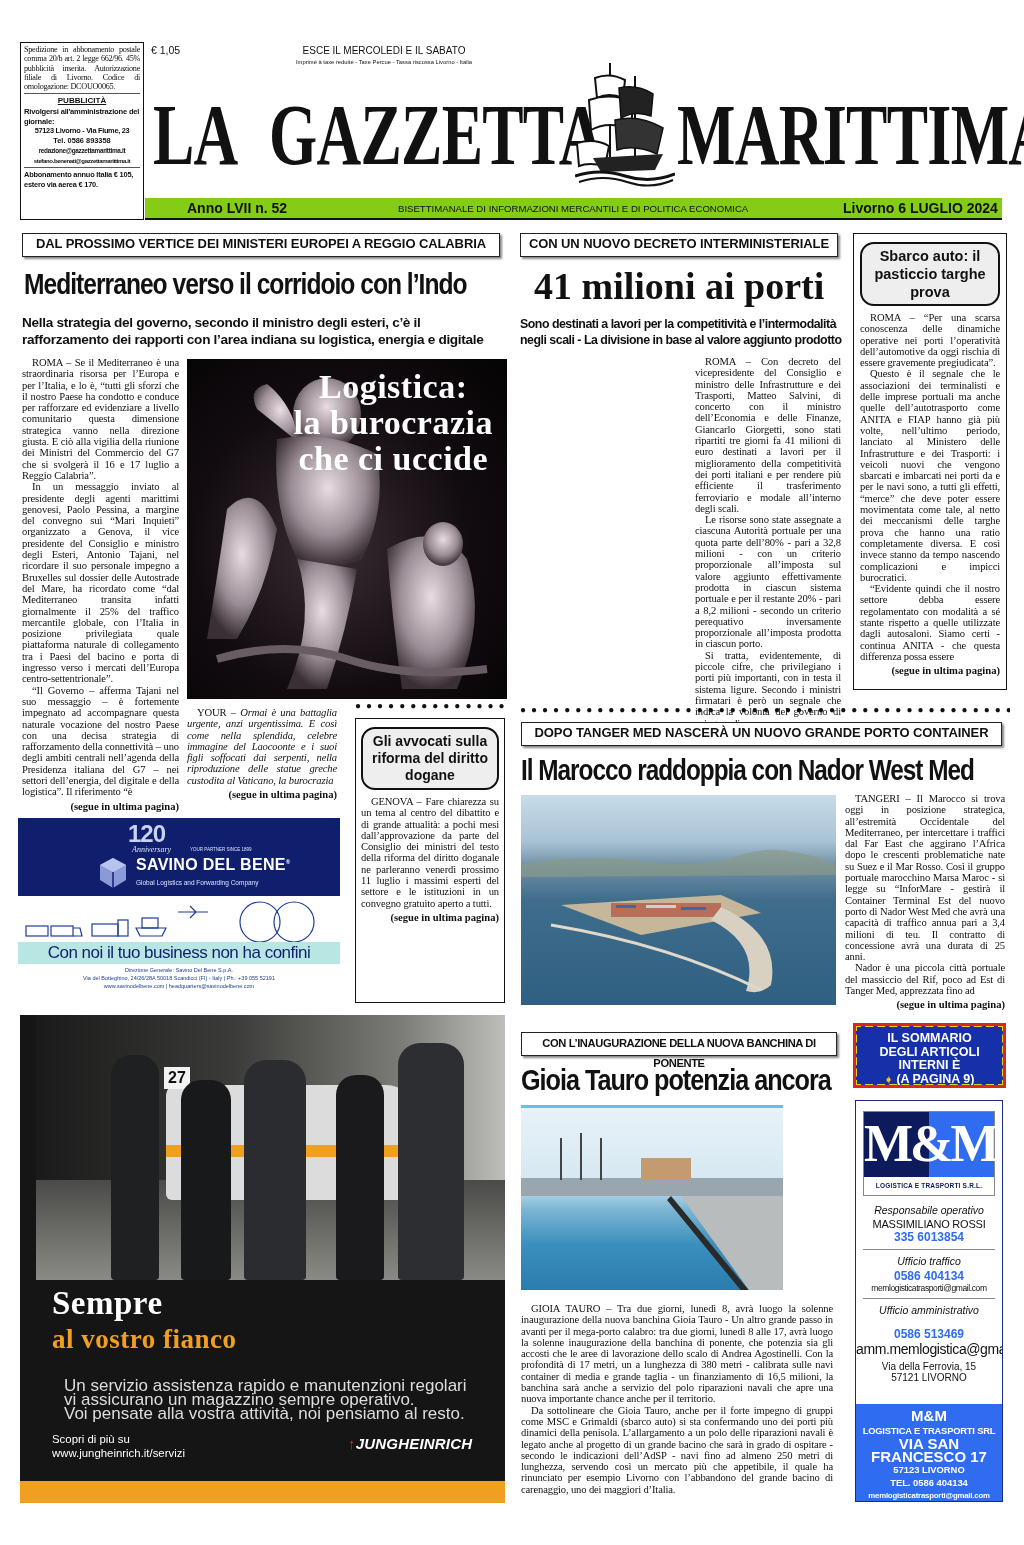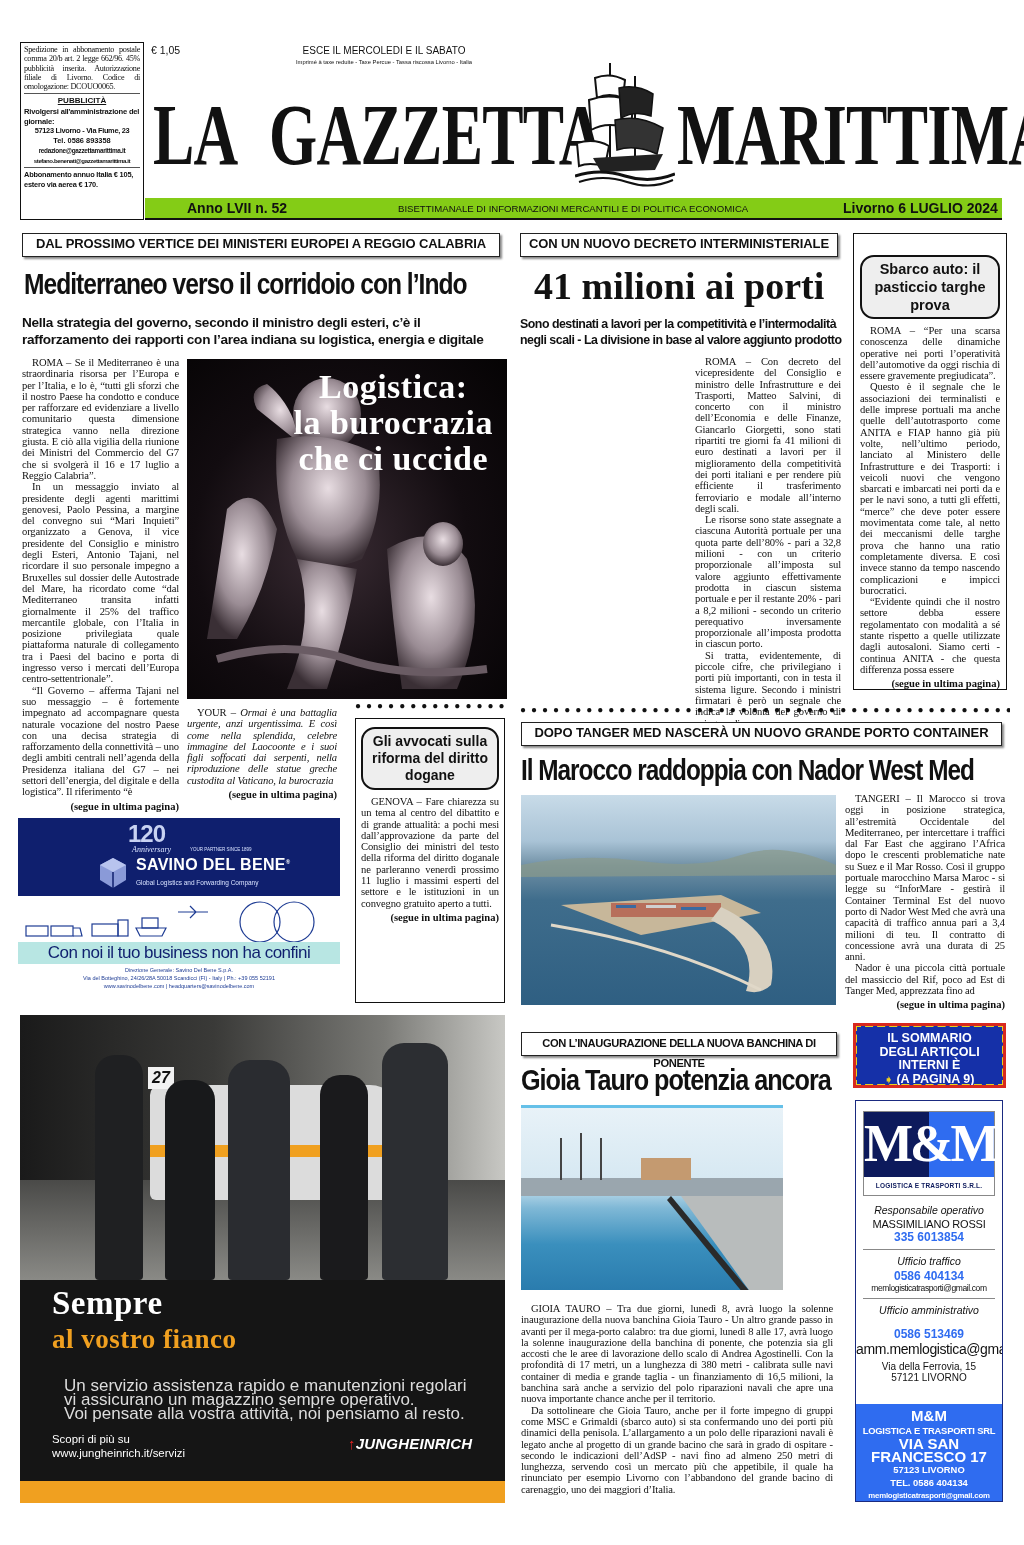--- a/index.html
+++ b/index.html
@@ -117,21 +117,21 @@
 <div class="abs serif" style="left:534px;top:265px;font-size:38px;line-height:42px;font-weight:bold;white-space:nowrap;">41 milioni ai porti</div>
 <div class="abs deck" style="left:520px;top:316px;width:330px;font-size:12.4px;line-height:16px;letter-spacing:-0.5px;">Sono destinati a lavori per la competitività e l’intermodalità negli scali - La divisione in base al valore aggiunto prodotto</div>
 
 <div class="abs" style="left:695px;top:356px;width:146px;">
   <p class="body"><span class="ind"></span><span>ROMA – Con decreto del vicepresidente del Consiglio e ministro delle Infrastrutture e dei Trasporti, Matteo Salvini, di concerto con il ministro dell’Economia e delle Finanze, Giancarlo Giorgetti, sono stati ripartiti tre giorni fa 41 milioni di euro destinati a lavori per il miglioramento della competitività dei porti italiani e per rendere più efficiente il trasferimento ferroviario e modale all’interno degli scali.</span></p>
   <p class="body"><span class="ind"></span><span>Le risorse sono state assegnate a ciascuna Autorità portuale per una quota parte dell’80% - pari a 32,8 milioni - con un criterio proporzionale all’imposta sul valore aggiunto effettivamente prodotta in ciascun sistema portuale e per il restante 20% - pari a 8,2 milioni - secondo un criterio perequativo inversamente proporzionale all’imposta prodotta in ciascun porto.</span></p>
   <p class="body"><span class="ind"></span><span>Si tratta, evidentemente, di piccole cifre, che privilegiano i porti più importanti, con in testa il sistema ligure. Secondo i ministri firmatari è però un segnale che indica la volontà del governo di spingere di</span></p>
   <div class="segue">(segue in ultima pagina)</div>
 </div>
 
-<div class="abs" style="left:853px;top:233px;width:154px;height:457px;border:1px solid #111;padding:21px 6px;">
+<div class="abs" style="left:853px;top:233px;width:154px;height:457px;border:1px solid #111;padding:8px 6px;">
   <div class="rounded-box" style="font-size:14.5px;line-height:18px;padding:3px 6px;">Sbarco auto: il pasticcio targhe prova</div>
   <p class="body" style="margin-top:6px;"><span class="ind"></span><span>ROMA – “Per una scarsa conoscenza delle dinamiche operative nei porti l’operatività dell’automotive da oggi rischia di essere gravemente pregiudicata”.</span></p>
   <p class="body"><span class="ind"></span><span>Questo è il segnale che le associazioni dei terminalisti e delle imprese portuali ma anche quelle dell’autotrasporto come ANITA e FIAP hanno già più volte, nell’ultimo periodo, lanciato al Ministero delle Infrastrutture e dei Trasporti: i veicoli nuovi che vengono sbarcati e imbarcati nei porti da e per le navi sono, a tutti gli effetti, “merce” che deve poter essere movimentata come tale, al netto dei meccanismi delle targhe prova che hanno una ratio completamente diversa. E così invece stanno da tempo nascendo complicazioni e impicci burocratici.</span></p>
   <p class="body"><span class="ind"></span><span>“Evidente quindi che il nostro settore debba essere regolamentato con modalità a sé stante rispetto a quelle utilizzate dagli autosaloni. Siamo certi - continua ANITA - che questa differenza possa essere</span></p>
   <div class="segue">(segue in ultima pagina)</div>
 </div>
 
 <div class="abs dots" style="left:520px;top:705px;width:490px;">●●●●●●●●●●●●●●●●●●●●●●●●●●●●●●●●●●●●●●●●●●●●●●●●●●●●●●●●</div>
 <div class="abs kicker" style="left:521px;top:722px;width:481px;height:24px;">DOPO TANGER MED NASCERÀ UN NUOVO GRANDE PORTO CONTAINER</div>
 <div class="abs headline" style="left:521px;top:753px;font-size:29px;line-height:34px;white-space:nowrap;transform:scaleX(0.84);">Il Marocco raddoppia con Nador West Med</div>
@@ -246,21 +246,21 @@
   <div class="cond" style="position:absolute;left:0;top:124px;width:322px;height:22px;background:#b8e6e3;color:#0f1f6e;text-align:center;font-size:17px;line-height:22px;letter-spacing:-0.5px;">Con noi il tuo business non ha confini</div>
   <div class="sans" style="position:absolute;left:0;top:148px;width:322px;text-align:center;color:#1e3c94;font-size:5.5px;line-height:8px;">
     <div>Direzione Generale: Savino Del Bene S.p.A.</div>
     <div>Via del Botteghino, 24/26/28A 50018 Scandicci (FI) - Italy | Ph.: +39 055 52191</div>
     <div>www.savinodelbene.com | headquarters@savinodelbene.com</div>
   </div>
 </div>
 
 <div class="abs" style="left:20px;top:1015px;width:485px;height:488px;background:#151515;overflow:hidden;">
 
-  <div style="position:absolute;left:0;top:0;width:485px;height:265px;background:linear-gradient(90deg,#1a1a1a 0%,#3a3a38 40%,#7a7a76 75%,#c8c8c4 100%);font-style:italic;">
+  <div style="position:absolute;left:16px;top:0;width:485px;height:265px;background:linear-gradient(90deg,#1a1a1a 0%,#3a3a38 40%,#7a7a76 75%,#c8c8c4 100%);">
     <div style="position:absolute;left:0;top:165px;width:485px;height:100px;background:linear-gradient(180deg,#4a4a48,#8a8a86);"></div>
     <div style="position:absolute;left:130px;top:70px;width:250px;height:115px;background:#dcdcdc;border-radius:10px 30px 6px 6px;">
       <div style="position:absolute;left:0;top:60px;width:250px;height:12px;background:#f0a020;"></div>
     </div>
     <div class="sans" style="position:absolute;left:128px;top:52px;width:26px;height:22px;background:#f2f2f2;color:#111;font-size:16px;font-weight:bold;text-align:center;line-height:22px;">27</div>
 
     <div style="position:absolute;left:75px;top:40px;width:48px;height:225px;background:#1f2022;border-radius:20px 20px 4px 4px;"></div>
     <div style="position:absolute;left:145px;top:65px;width:50px;height:200px;background:#18191b;border-radius:20px 20px 4px 4px;"></div>
     <div style="position:absolute;left:208px;top:45px;width:62px;height:220px;background:#2a2c30;border-radius:22px 22px 4px 4px;"></div>
     <div style="position:absolute;left:300px;top:60px;width:48px;height:205px;background:#1a1a1c;border-radius:20px 20px 4px 4px;"></div>

